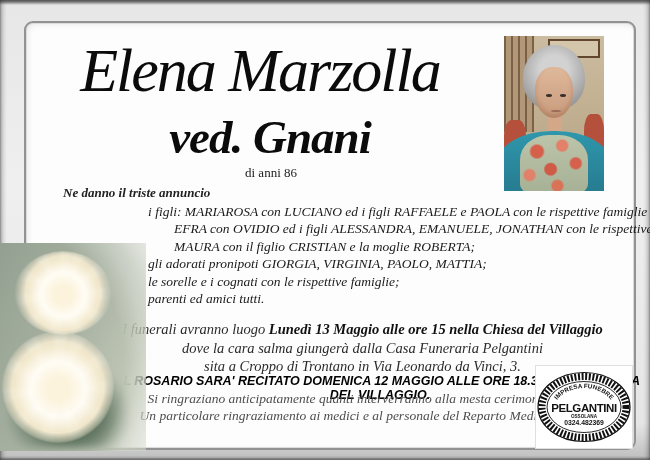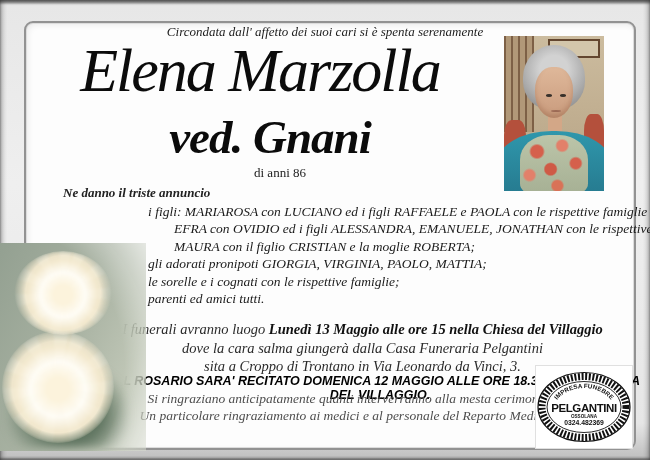--- a/index.html
+++ b/index.html
@@ -18,21 +18,21 @@
     box-shadow: inset 0 0 0 1px #dcdcdc, inset 2px 2px 6px rgba(0,0,0,.08);
   }
 
   .intro   { position:absolute; left:0; top:24px; width:650px; text-align:center;
              font-style:italic; font-size:13px; color:#1c1c1c; }
   .name    { position:absolute; left:10px; top:36px; width:500px; text-align:center;
              font-style:italic; font-weight:normal; font-size:62px; line-height:1.1;
              letter-spacing:-2px; color:#0b0b0b; }
   .ved     { position:absolute; left:20px; top:110px; width:500px; text-align:center;
              font-style:italic; font-weight:bold; font-size:47px; letter-spacing:-1px; color:#0b0b0b; }
-  .age     { position:absolute; left:10px; top:165px; width:540px; text-align:center;
+  .age     { position:absolute; left:1px; top:165px; width:540px; text-align:center;
              font-size:13px; color:#222; }
   .notice  { position:absolute; left:63px; top:185px; font-style:italic; font-size:13px; color:#222;font-weight:bold; }
 
   .family  { position:absolute; left:148px; top:203px; font-style:italic; font-size:13.5px;
              line-height:17.4px; color:#1a1a1a; white-space:nowrap; }
   .family .ind { padding-left:26px; }
 
   .funeral { position:absolute; left:75px; top:320px; width:575px; text-align:center;
              font-style:italic; font-size:14.5px; line-height:18.5px; color:#2b2b2b; }
   .funeral b { color:#111; }
@@ -102,21 +102,20 @@
   .stamp-box { position:absolute; left:536px; top:366px; width:96px; height:82px;
                background:#ffffff; box-shadow:0 0 0 1px #e0e0e0; }
   .stamp-box svg { display:block; width:96px; height:82px; }
 </style>
 </head>
 <body>
 
 <div class="sheet">
   <div class="card"></div>
 
-  <div class="intro">Circondata dall' affetto dei suoi cari si è spenta serenamente</div>
   <div class="name">Elena Marzolla</div>
   <div class="ved">ved. Gnani</div>
   <div class="age">di anni 86</div>
   <div class="notice">Ne danno il triste annuncio</div>
 
   <div class="family">
     <div>i figli: MARIAROSA con LUCIANO ed i figli RAFFAELE e PAOLA con le rispettive famiglie</div>
     <div class="ind">EFRA con OVIDIO ed i figli ALESSANDRA, EMANUELE, JONATHAN con le rispettive famiglie</div>
     <div class="ind">MAURA con il figlio CRISTIAN e la moglie ROBERTA;</div>
     <div>gli adorati pronipoti GIORGIA, VIRGINIA, PAOLO, MATTIA;</div>

